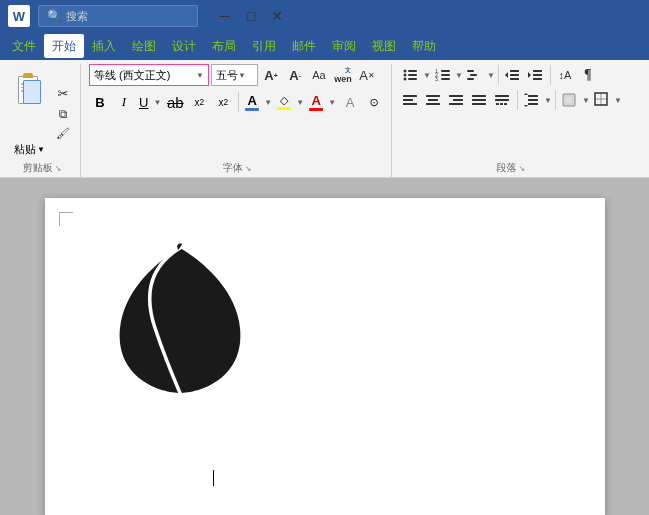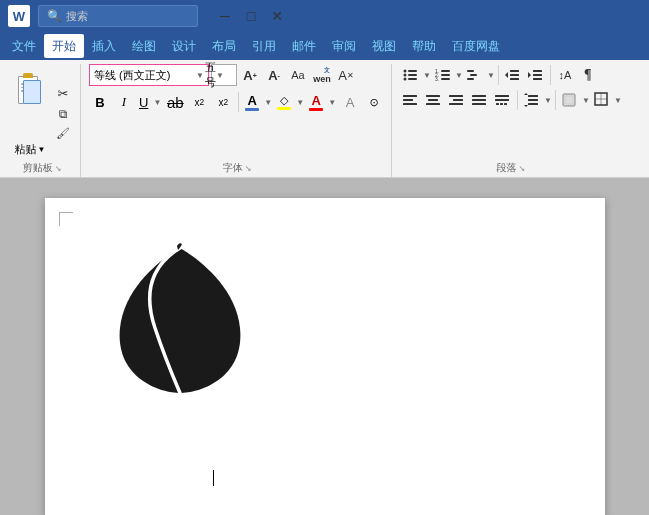--- a/index.html
+++ b/index.html
@@ -42,21 +42,21 @@
 
     
     .menu-bar {
       background: #2b579a;
       height: 28px;
       display: flex;
       align-items: center;
       padding: 0 4px;
     }
     .menu-item {
-      color: #7dd3fc;
+      color: #84cc16;
       padding: 4px 8px;
       font-size: 12px;
       cursor: pointer;
       border-radius: 2px;
       height: 24px;
       display: flex; align-items: center;
     }
     .menu-item.active {
       background: white;
       color: #2b579a;
@@ -127,24 +127,24 @@
       padding: 0 4px;
       font-size: 11px;
       width: 120px;
       display: flex; align-items: center; justify-content: space-between;
       cursor: pointer;
     }
     .font-size-box {
       border: 1px solid #aaa;
       background: white;
       height: 22px;
-      padding: 0 12px;
+      padding: 0 4px;
       font-size: 11px;
-      width: 21px;
-      display: flex; align-items: center; justify-content: flex-end;
+      width: 47px;
+      display: flex; align-items: center; justify-content: flex-start;
       cursor: pointer;
     }
     .icon-btn {
       width: 22px; height: 22px;
       display: flex; align-items: center; justify-content: center;
       cursor: pointer; border-radius: 2px; font-size: 12px; color: #333;
       border: 1px solid transparent;
     }
 
     
@@ -234,30 +234,29 @@
   <div class="menu-item active">开始</div>
   <div class="menu-item">插入</div>
   <div class="menu-item">绘图</div>
   <div class="menu-item">设计</div>
   <div class="menu-item">布局</div>
   <div class="menu-item">引用</div>
   <div class="menu-item">邮件</div>
   <div class="menu-item">审阅</div>
   <div class="menu-item">视图</div>
   <div class="menu-item">帮助</div>
-  <div class="menu-item">百度网盘</div>
 </div>
 
 <div class="ribbon">
   <div class="ribbon-content">
 
     <div class="ribbon-group">
       <div class="ribbon-group-content">
 
-        <div style="display:flex; flex-direction:column; align-items:center; cursor:pointer; padding:2px 4px;gap:36px;">
+        <div style="display:flex; flex-direction:column; cursor:pointer; padding:2px 4px;gap:36px;">
 
           <div style="width:32px; height:38px; position:relative; display:flex; align-items:flex-end; justify-content:center;">
             <div style="width:20px; height:28px; background:white; border:1.5px solid #999; border-radius:1px; position:absolute; bottom:0; left:4px;">
               <div style="width:10px; height:5px; background:#d4a520; border-radius:2px 2px 0 0; position:absolute; top:-4px; left:50%; transform:translateX(-50%);"></div>
               <div style="position:absolute; top:6px; left:2px; right:2px; display:flex; flex-direction:column; gap:2px;">
                 <div style="height:1.5px; background:#aaa; border-radius:1px;"></div>
                 <div style="height:1.5px; background:#aaa; border-radius:1px;"></div>
                 <div style="height:1.5px; background:#aaa; border-radius:1px;"></div>
               </div>
             </div>

